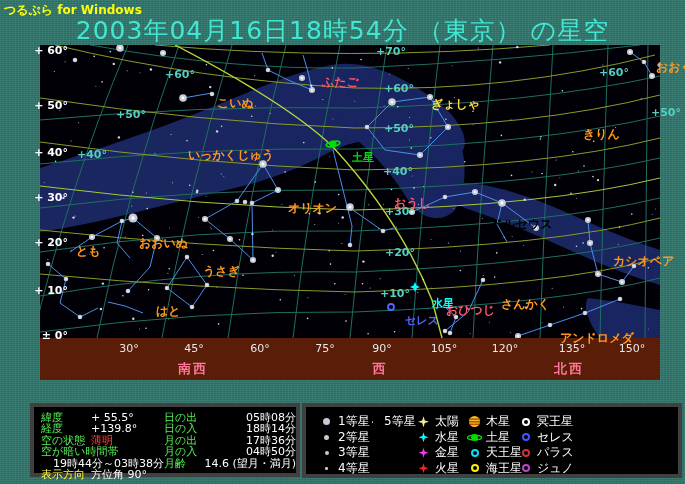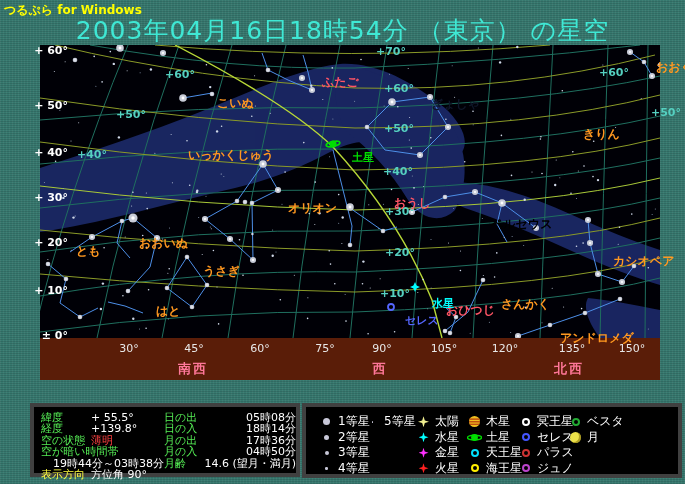--- a/index.html
+++ b/index.html
@@ -480,21 +480,21 @@
     <div class="pos-lbl dir-lbl" style="left: 348px; top: 360px; color: rgb(255, 119, 153);">西</div>
     <div class="pos-lbl dir-lbl" style="left: 537px; top: 360px; color: rgb(255, 119, 153);">北西</div>
     <div class="pos-lbl const-lbl" style="left: 185px; top: 95px; color: rgb(255, 152, 32);">こいぬ</div>
     <div class="pos-lbl const-lbl" style="left: 290px; top: 74px; color: rgb(255, 85, 102);">ふたご</div>
     <div class="pos-lbl const-lbl" style="left: 156px; top: 147px; color: rgb(255, 152, 32);">いっかくじゅう</div>
     <div class="pos-lbl const-lbl" style="left: 256px; top: 200px; color: rgb(255, 152, 32);">オリオン</div>
     <div class="pos-lbl const-lbl" style="left: 107px; top: 235px; color: rgb(255, 152, 32);">おおいぬ</div>
     <div class="pos-lbl const-lbl" style="left: 44px; top: 243px; color: rgb(255, 152, 32);">とも</div>
     <div class="pos-lbl const-lbl" style="left: 171px; top: 263px; color: rgb(255, 152, 32);">うさぎ</div>
     <div class="pos-lbl const-lbl" style="left: 124px; top: 303px; color: rgb(255, 152, 32);">はと</div>
-    <div class="pos-lbl const-lbl" style="left: 399px; top: 96px; color: #0f172a;">ぎょしゃ</div>
+    <div class="pos-lbl const-lbl" style="left: 399px; top: 96px; color: #fde047;">ぎょしゃ</div>
     <div class="pos-lbl const-lbl" style="left: 362px; top: 195px; color: rgb(255, 85, 102);">おうし</div>
     <div class="pos-lbl const-lbl" style="left: 551px; top: 126px; color: rgb(255, 152, 32);">きりん</div>
     <div class="pos-lbl const-lbl" style="left: 624px; top: 59px; color: rgb(255, 152, 32);">おおぐま</div>
     <div class="pos-lbl const-lbl" style="left: 459px; top: 216px; color: #000000;">ペルセウス</div>
     <div class="pos-lbl const-lbl" style="left: 581px; top: 253px; color: rgb(255, 152, 32);">カシオペア</div>
     <div class="pos-lbl const-lbl" style="left: 469px; top: 296px; color: rgb(255, 152, 32);">さんかく</div>
     <div class="pos-lbl const-lbl" style="left: 414px; top: 302px; color: rgb(255, 85, 102);">おひつじ</div>
     <div class="pos-lbl const-lbl" style="left: 528px; top: 330px; color: rgb(255, 152, 32);">アンドロメダ</div>
     <div class="pos-lbl " style="left: 320px; top: 150px; color: rgb(0, 221, 0);">土星</div>
     <div class="pos-lbl " style="left: 400px; top: 296px; color: rgb(0, 255, 255);">水星</div>
@@ -666,27 +666,13 @@
         </span>
         <span>パラス</span>
       </div>
       <div class="lg-row">
         <span class="mk">
           <span class="ring" style="border-color: rgb(187, 68, 204);"></span>
         </span>
         <span>ジュノ</span>
       </div>
     </div>
-    <div class="lg-col" style="left: 262px;">
-      <div class="lg-row">
-        <span class="mk">
-          <span class="ring" style="border-color: rgb(34, 170, 51);"></span>
-        </span>
-        <span>ベスタ</span>
-      </div>
-      <div class="lg-row">
-        <span class="mk">
-          <span class="moon"></span>
-        </span>
-        <span>月</span>
-      </div>
-    </div>
   </div>
 
 </body></html>

